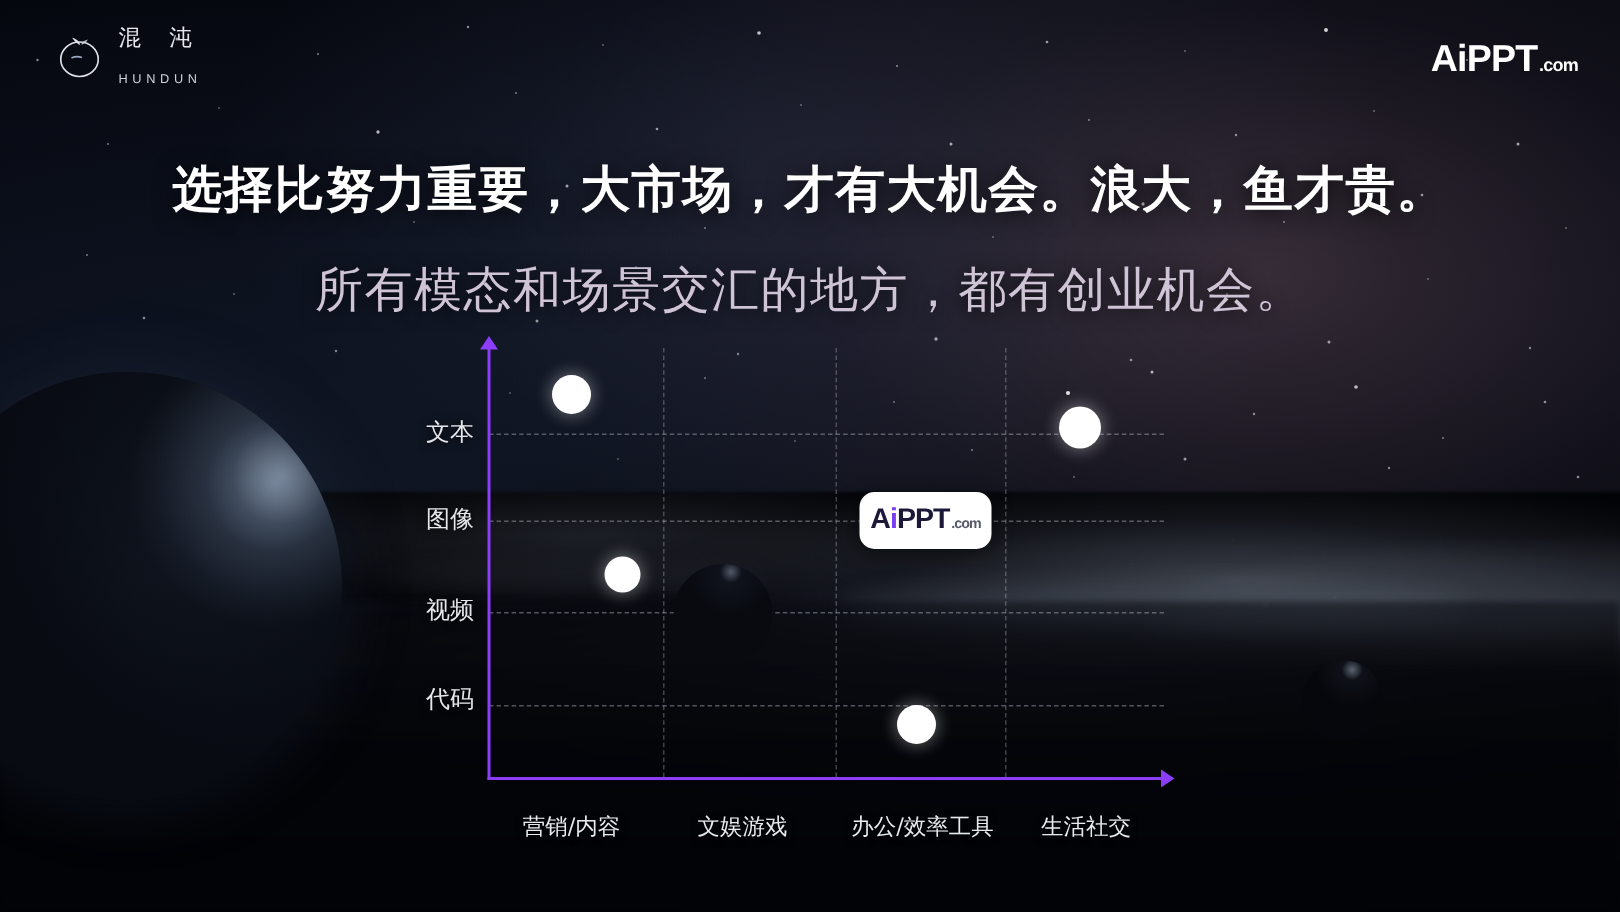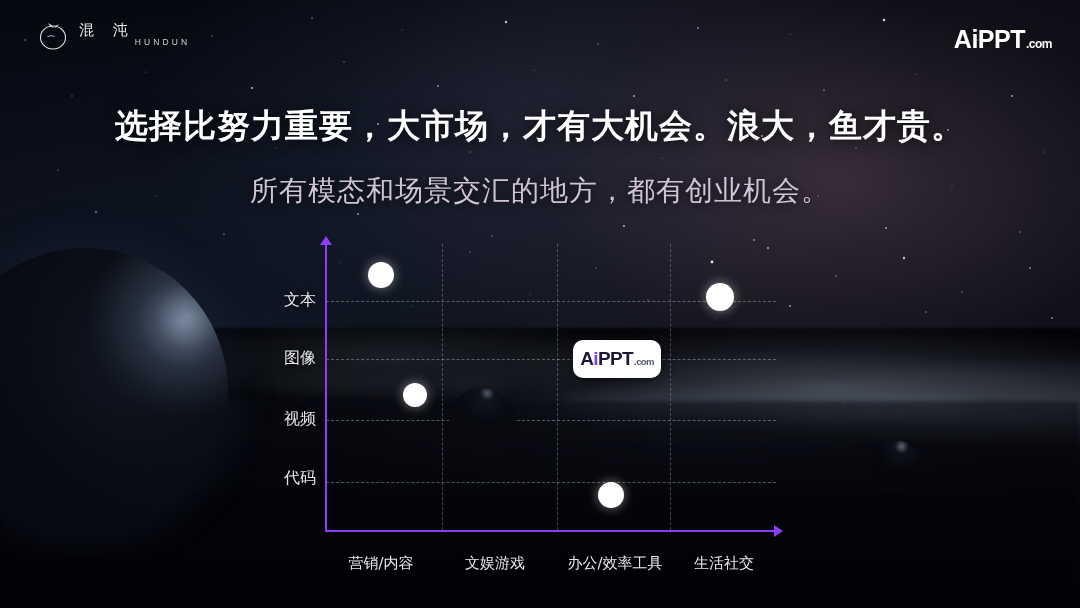--- a/index.html
+++ b/index.html
@@ -111,21 +111,21 @@
   
   .logo-hundun {
     position: absolute;
     left: 36px;
     top: 18px;
     display: flex;
     align-items: center;
     gap: 9px;
   }
   .hd-mark { width: 34px; height: 34px; }
-  .hd-text { display: flex; flex-direction: row; line-height: 1; }
+  .hd-text { display: flex; flex-direction: column; line-height: 1; }
   .hd-cn {
     color: #e8e9ee;
     font-size: 15px;
     letter-spacing: 7px;
     font-family: "DejaVu Serif", serif;
   }
   .hd-en {
     color: #cfd2da;
     font-size: 8.5px;
     letter-spacing: 3.1px;
@@ -179,31 +179,31 @@
     font-family: Liberation Serif, serif;
     text-shadow: 0 2px 14px rgba(0,0,0,0.8);
   }
   .subtitle {
     position: absolute;
     left: 0;
     top: 172px;
     width: 100%;
     text-align: center;
     color: #cfc3d6;
-    font-size: 28px;
+    font-size: 32px;
     letter-spacing: 1px;
     font-family: "DejaVu Serif", serif;
     text-shadow: 0 2px 12px rgba(0,0,0,0.8);
   }
 
   
   .chart {
     position: absolute;
     left: 0;
-    top: 16px;
+    top: 4px;
     width: 1080px;
     height: 500px;
   }
   .axis-line {
     position: absolute;
     background: #8b3dfa;
   }
   .y-axis { left: 325px; top: 228px; width: 2px; height: 288px; }
   .x-axis { left: 325px; top: 514px; height: 2px; width: 452px; }
   .arrow-up {

